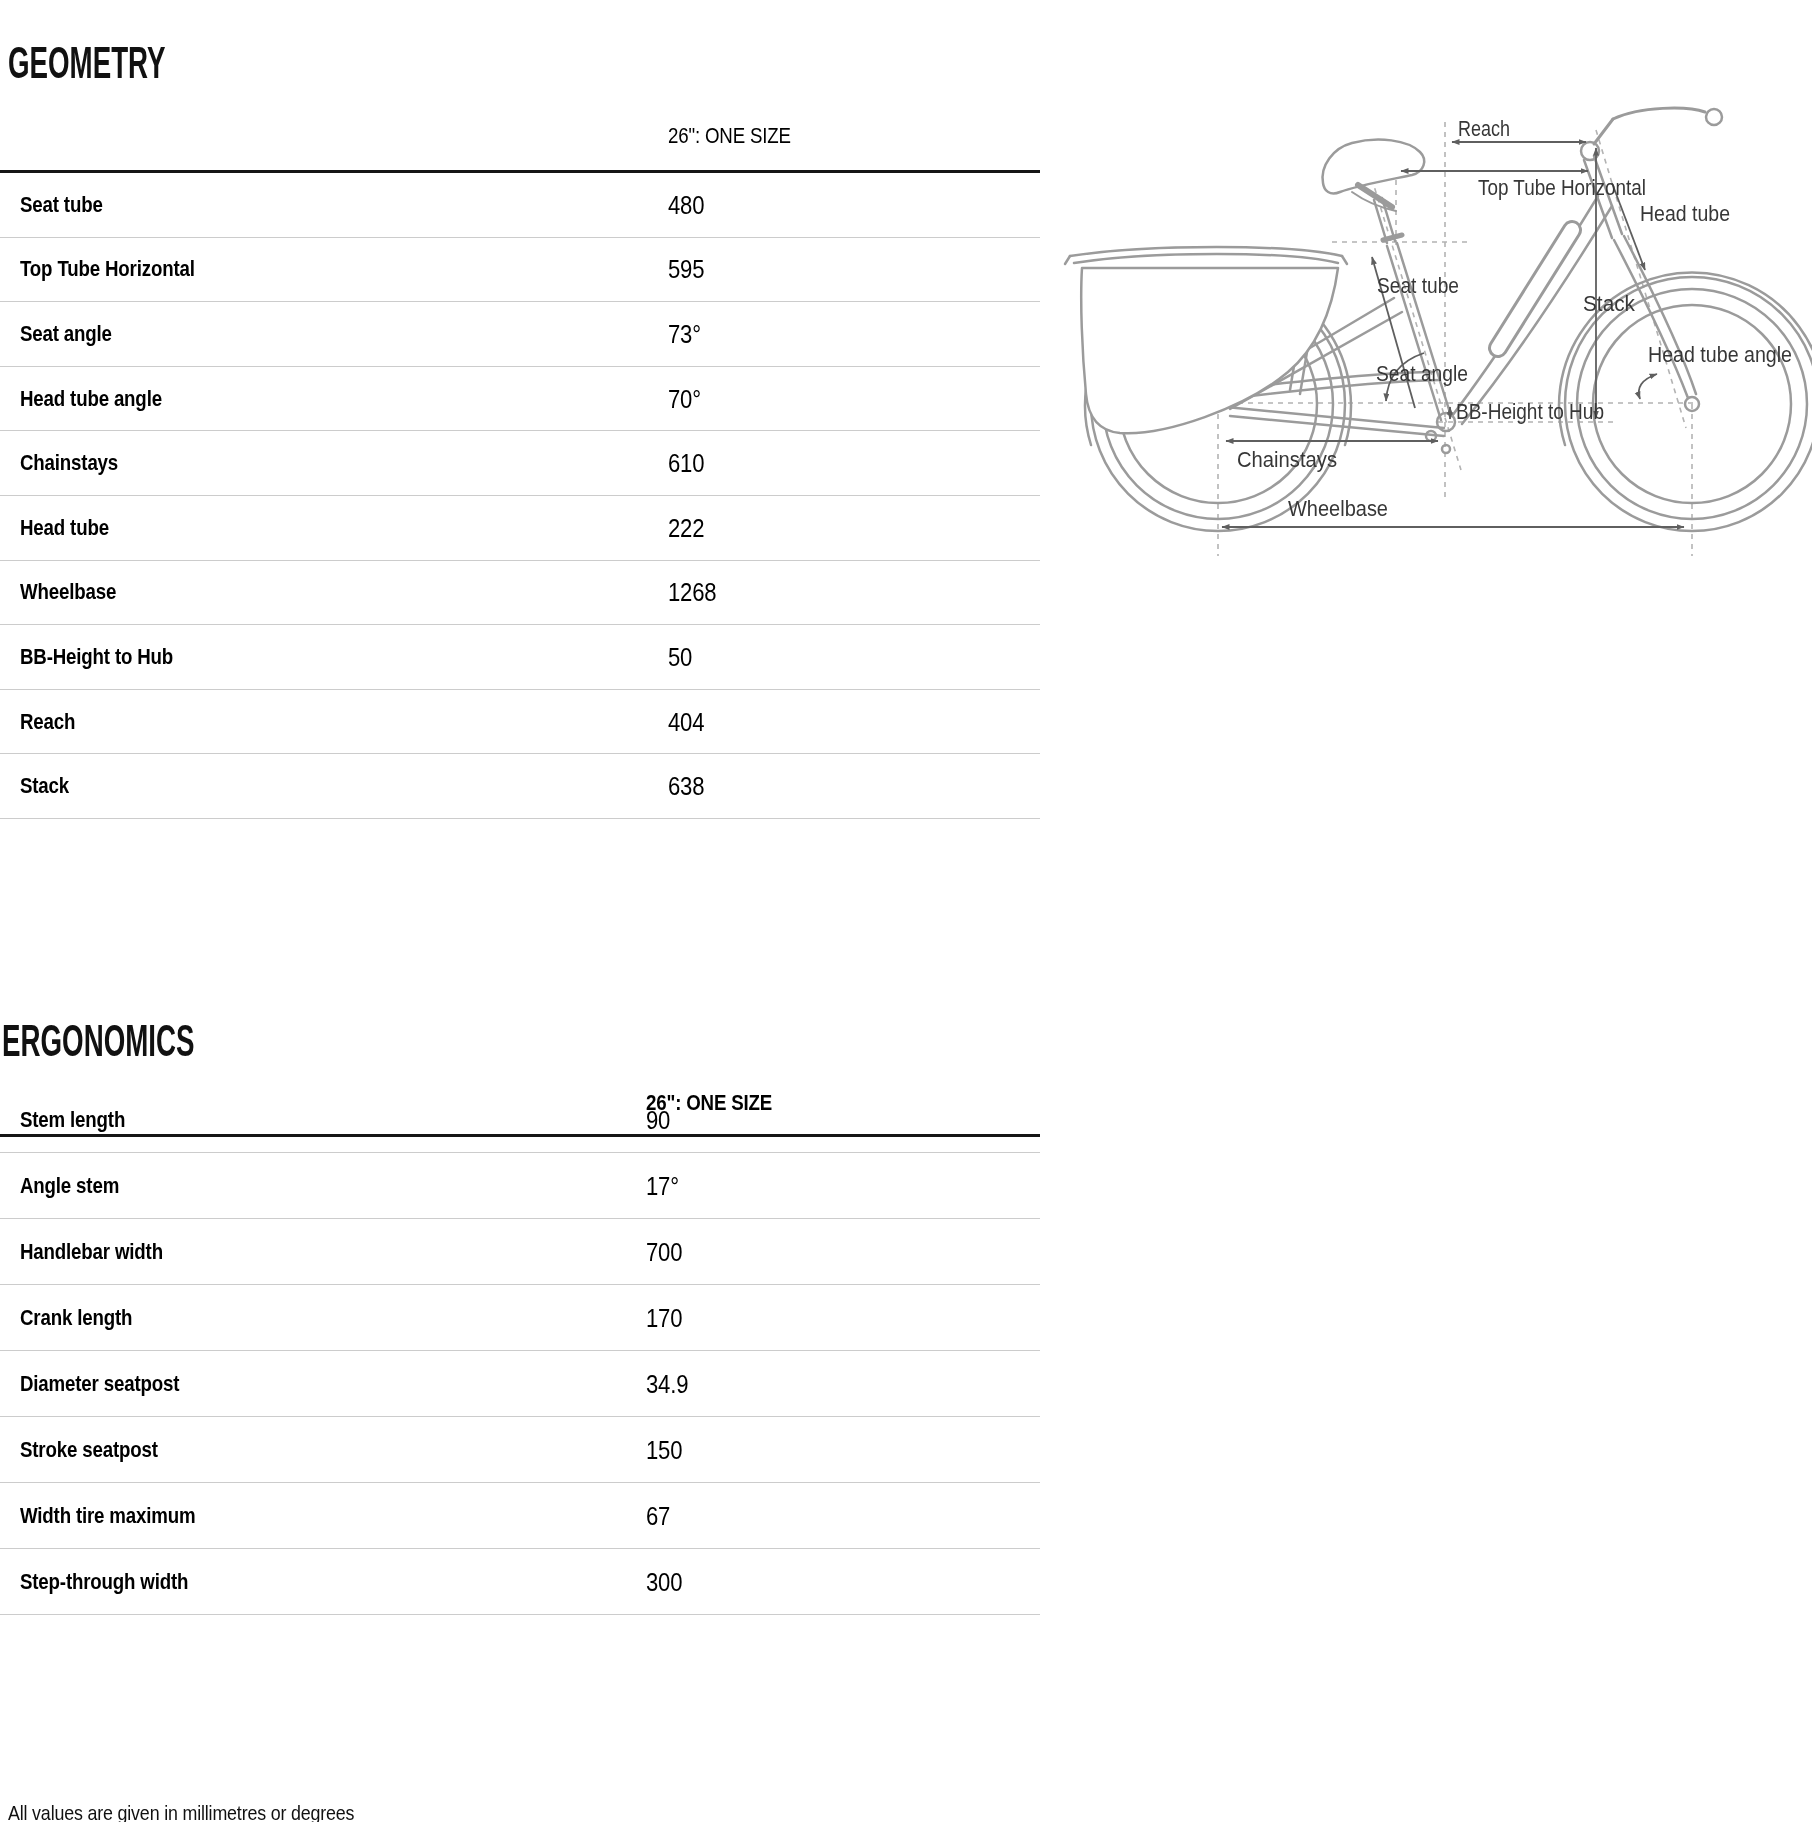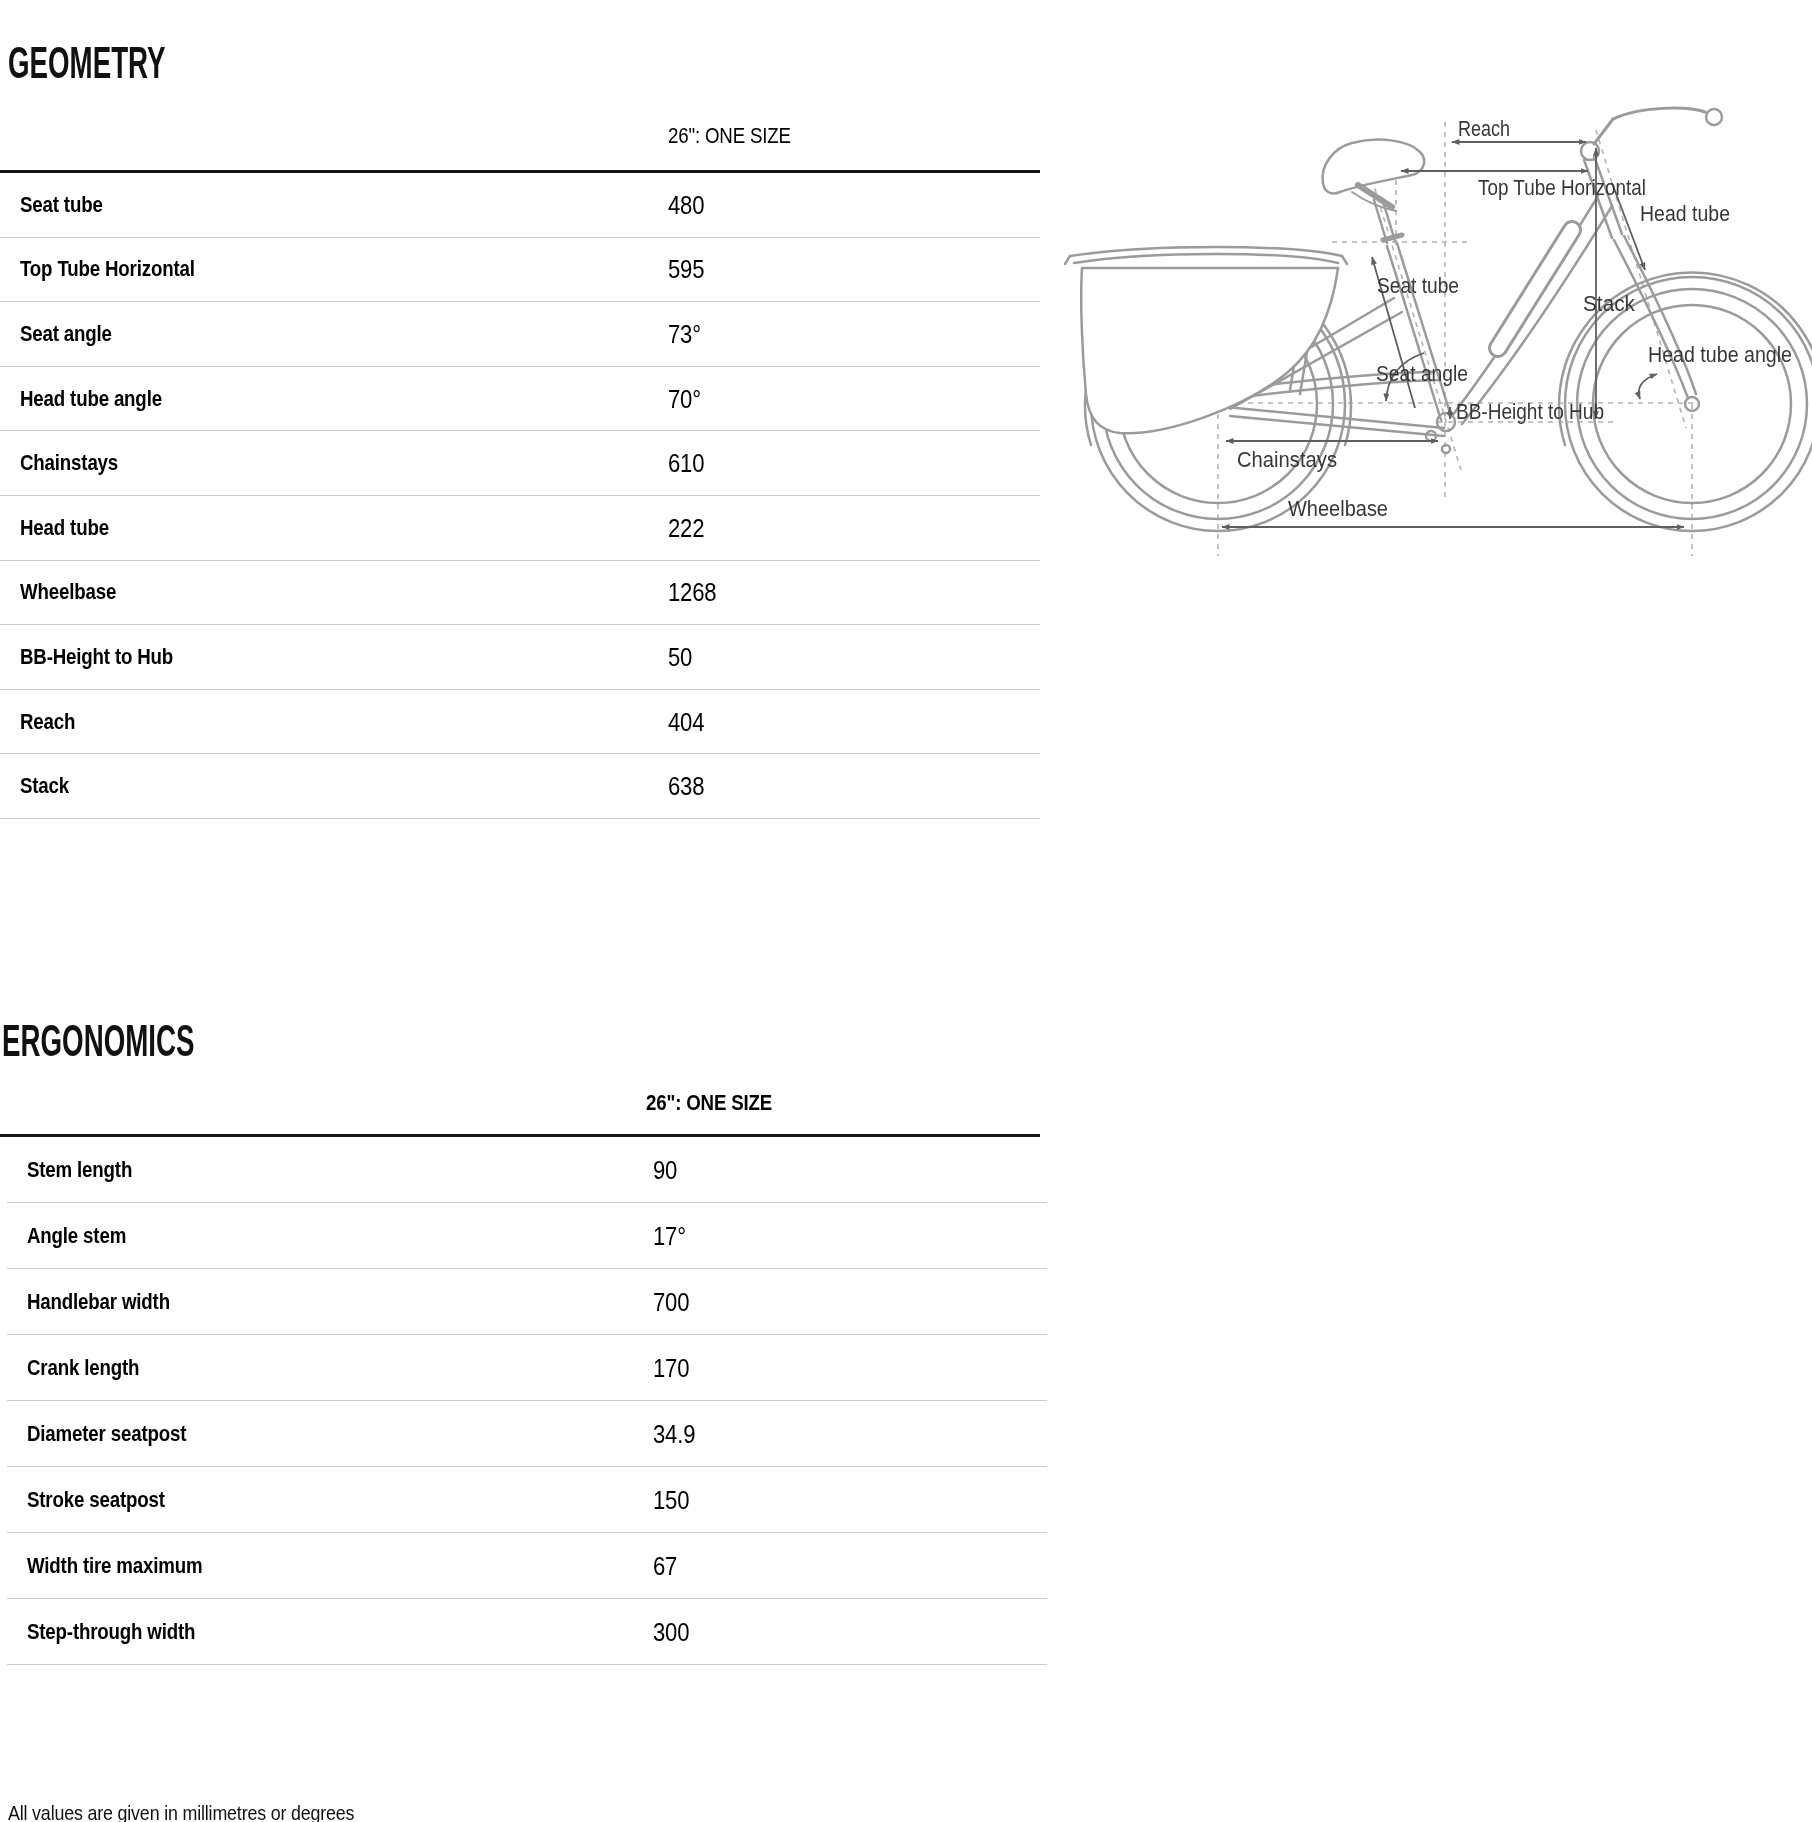--- a/index.html
+++ b/index.html
@@ -13,21 +13,21 @@
   #geo-title{left:8px;top:12px;}
   #ergo-title{left:2px;top:990px;text-align:center;}
   .size-header{position:absolute;font-size:22px;line-height:22px;color:#000;}
   #geo-size-header{left:668px;top:125px;font-weight:400;}
   #ergo-size-header{left:646px;top:1092px;font-weight:700;}
   .rule{position:absolute;left:0;width:1040px;height:3px;background:#161616;}
   #geo-rule{top:170px;}
   #ergo-rule{top:1134px;}
   .spec-rows{position:absolute;left:0;width:1040px;}
   #geo-rows{top:173px;}
-  #ergo-rows{top:1137px;padding-left:7px;}
+  #ergo-rows{top:1087px;}
   .spec-row{position:relative;display:flex;align-items:center;border-bottom:1px solid #cccccc;box-sizing:border-box;}
   #geo-rows .spec-row{height:64.6px;}
   #ergo-rows .spec-row{height:66px;}
   .spec-row .lbl{padding-left:20px;font-size:22px;font-weight:700;}
   .spec-row .val{position:absolute;font-size:26px;font-weight:400;top:50%;transform:translateY(-50%);}
   #geo-rows .val{left:668px;}
   #ergo-rows .val{left:646px;}
   #footer-note{position:absolute;left:8px;top:1801px;font-size:21px;color:#111;}
   #bike-diagram{position:absolute;left:930px;top:80px;width:882px;height:500px;}
   #bike-diagram text{font-family:"Liberation Sans", sans-serif;font-size:22.5px;fill:#373737;}

